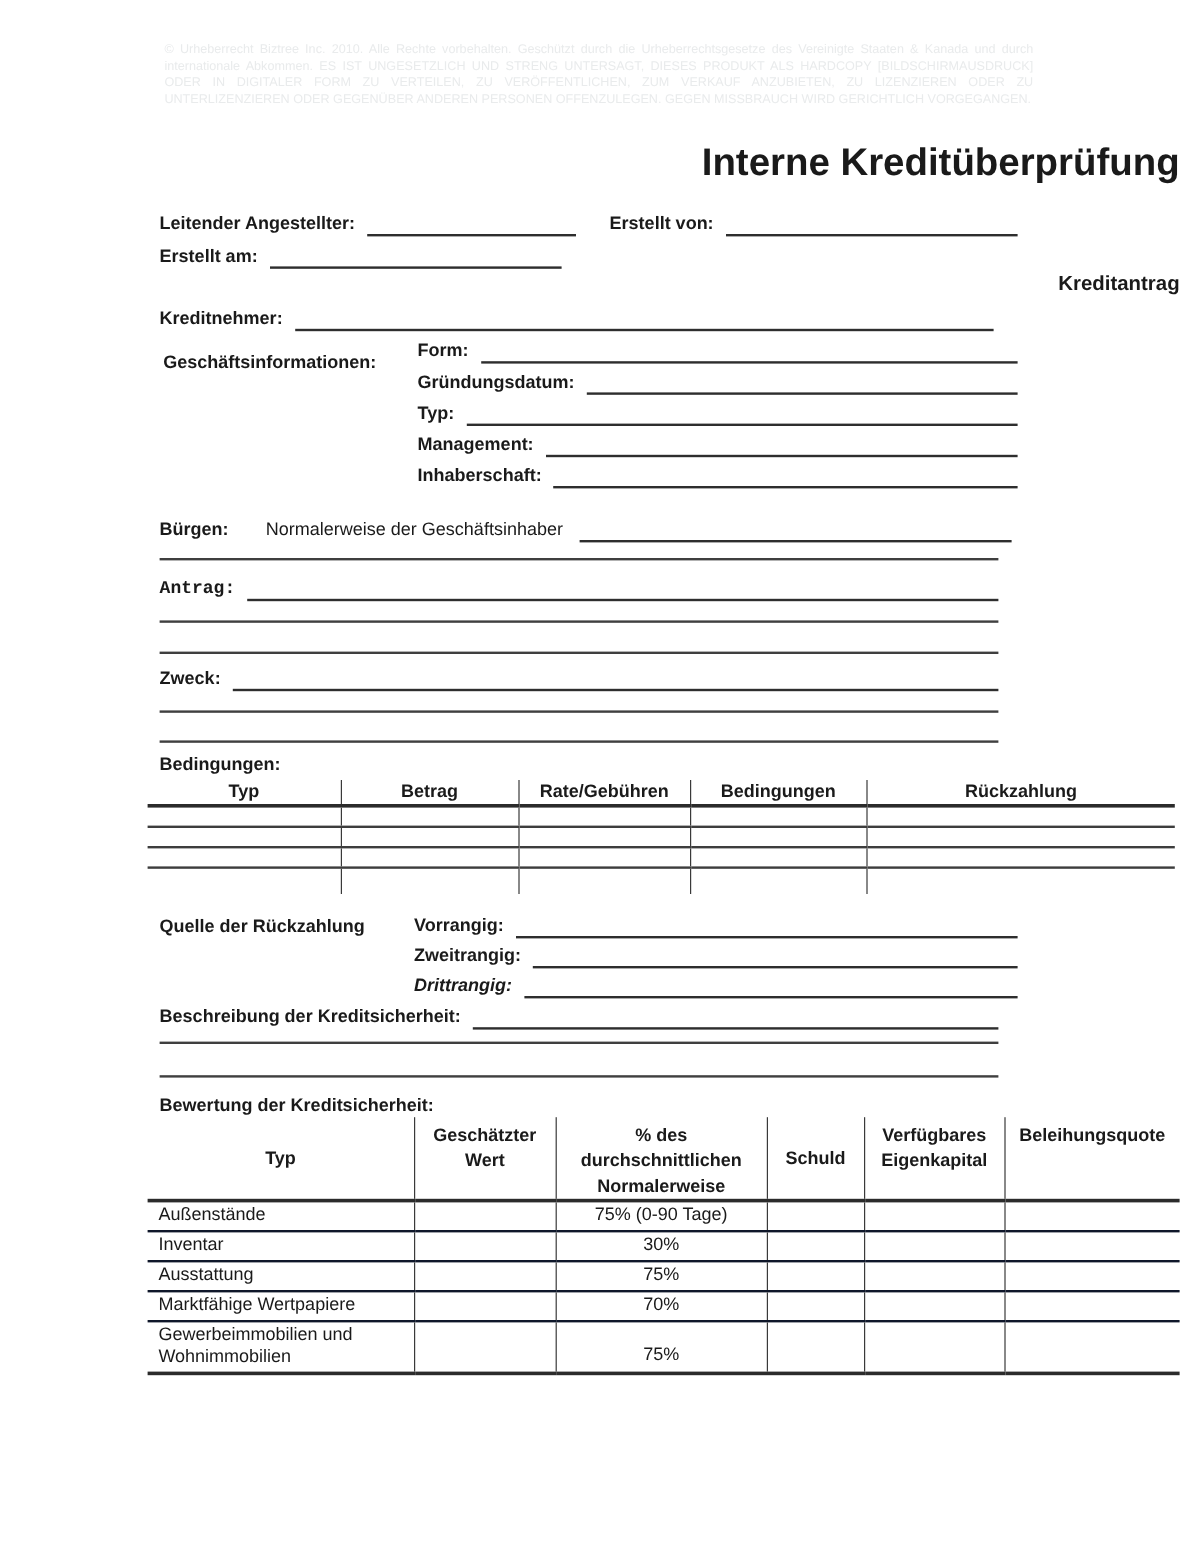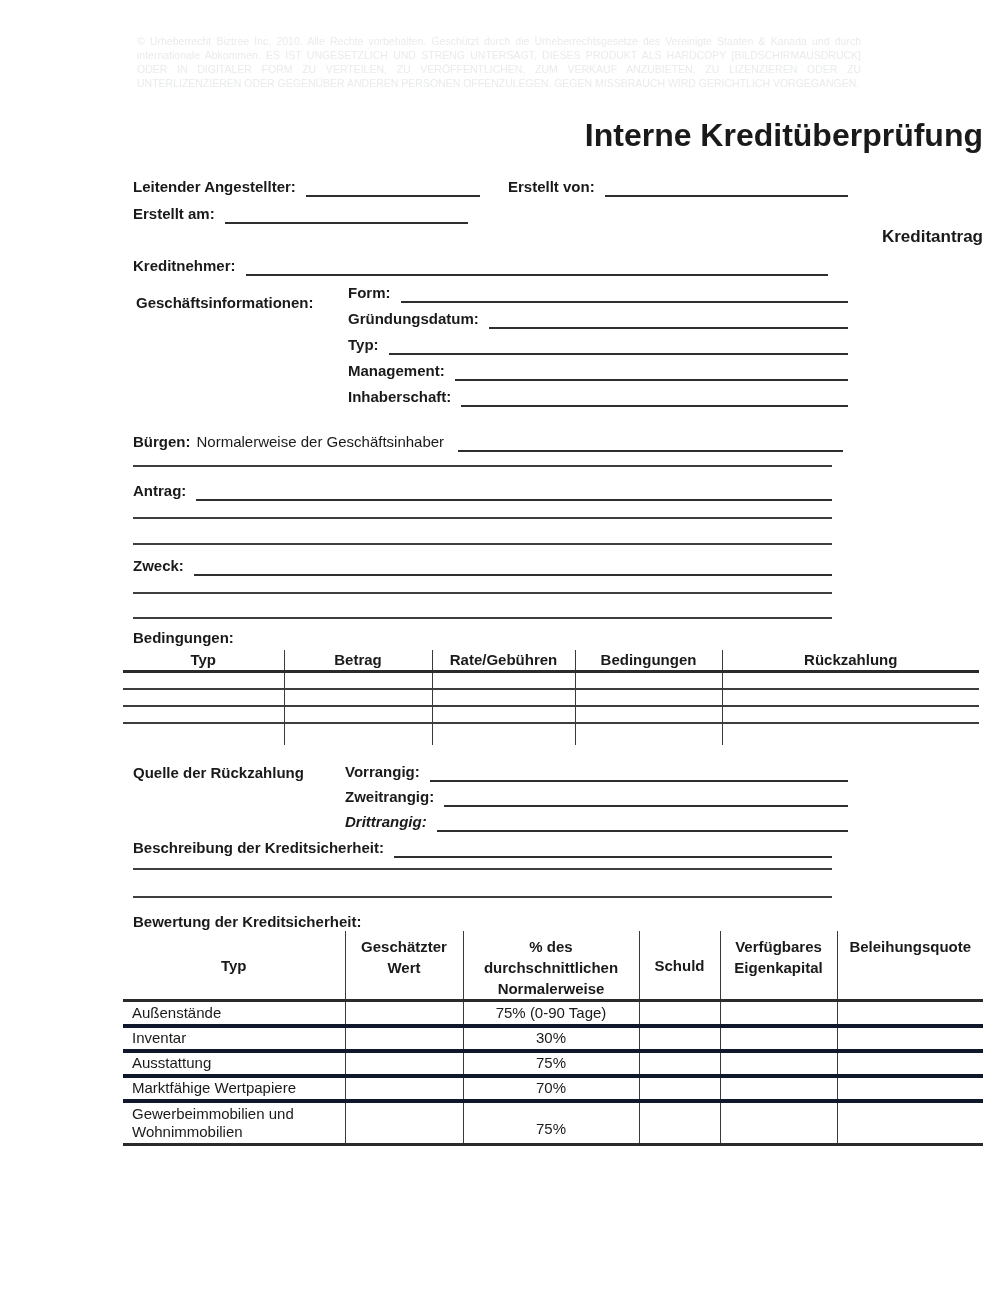--- a/index.html
+++ b/index.html
@@ -14,39 +14,39 @@
     font-size:10.5px; line-height:14px; color:#e9ebec;
     text-align:justify; font-weight:400;
   }
   .title { top:117px; left:123px; width:860px; text-align:right; font-size:32px; font-weight:700; letter-spacing:0; }
   .h2c   { text-align:right; font-size:17px; font-weight:700; }
   .lbl   { font-weight:700; font-size:15px; white-space:nowrap; }
   .txt   { font-weight:400; font-size:15px; white-space:nowrap; }
   .frow  { display:flex; align-items:flex-end; height:22px; }
   .frow .lbl, .frow .txt { line-height:20px; }
   .bl    { flex:1; border-bottom:2px solid #2e2e2e; height:16px; margin-left:10px; }
-  .note  { margin-left:6px; }
+  .note  { margin-left:31px; }
   .bl.g  { margin-left:14px; }
   .rule  { position:absolute; height:0; border-bottom:2px solid #3f3f3f; width:699px; left:133px; }
 
   table { border-collapse:collapse; table-layout:fixed; }
   th, td { overflow:hidden; }
 
   .t1 { width:856px; }
   .t1 th { font-size:15px; font-weight:700; text-align:center; height:20px; vertical-align:middle;
            border-bottom:3px solid #2b2b2b; line-height:20px; }
   .t1 td { height:17px; border-bottom:2px solid #3d3d3d; }
   .t1 th + th, .t1 td + td { border-left:1.5px solid #3a3a3a; }
   .t1 tr.stub td { height:22px; border-bottom:none; }
 
   .t2 { width:860px; }
   .t2 th { font-size:15px; font-weight:700; text-align:center; vertical-align:top;
            padding:5px 3px 0 3px; height:65px; line-height:21px; border-bottom:3px solid #2b2b2b; }
   .t2 th.vmid { vertical-align:middle; padding-top:0; }
-  .t2 td { font-size:15px; height:25px; border-bottom:4px solid #0f172a; vertical-align:middle; line-height:18px; }
+  .t2 td { font-size:15px; height:25px; border-bottom:2px solid #0f172a; vertical-align:middle; line-height:18px; }
   .t2 th + th, .t2 td + td { border-left:1.5px solid #3a3a3a; }
   .t2 td.c { text-align:center; }
   .t2 td.l { text-align:left; padding-left:9px; }
   .t2 tr.last td { height:44px; border-bottom:3px solid #2b2b2b; }
   .t2 tr.last td.c { vertical-align:bottom; padding-bottom:5px; }
 </style>
 </head>
 <body>
 
 <div class="page">
@@ -98,21 +98,21 @@
     <span class="bl"></span>
   </div>
 
   <div class="abs frow" style="left:133px; top:430px; width:710px;">
     <span class="lbl">Bürgen:</span>
     <span class="txt note">Normalerweise der Geschäftsinhaber</span>
     <span class="bl g"></span>
   </div>
   <div class="rule" style="top:465px;"></div>
 
-  <div class="abs frow" style="left:133px; top:479px; width:699px;">
+  <div class="abs frow" style="left:133px; top:479px; width:699px;font-family:Liberation Mono, monospace;">
     <span class="lbl">Antrag:</span>
     <span class="bl"></span>
   </div>
   <div class="rule" style="top:517px;"></div>
   <div class="rule" style="top:543px;"></div>
 
   <div class="abs frow" style="left:133px; top:554px; width:699px;">
     <span class="lbl">Zweck:</span>
     <span class="bl"></span>
   </div>

